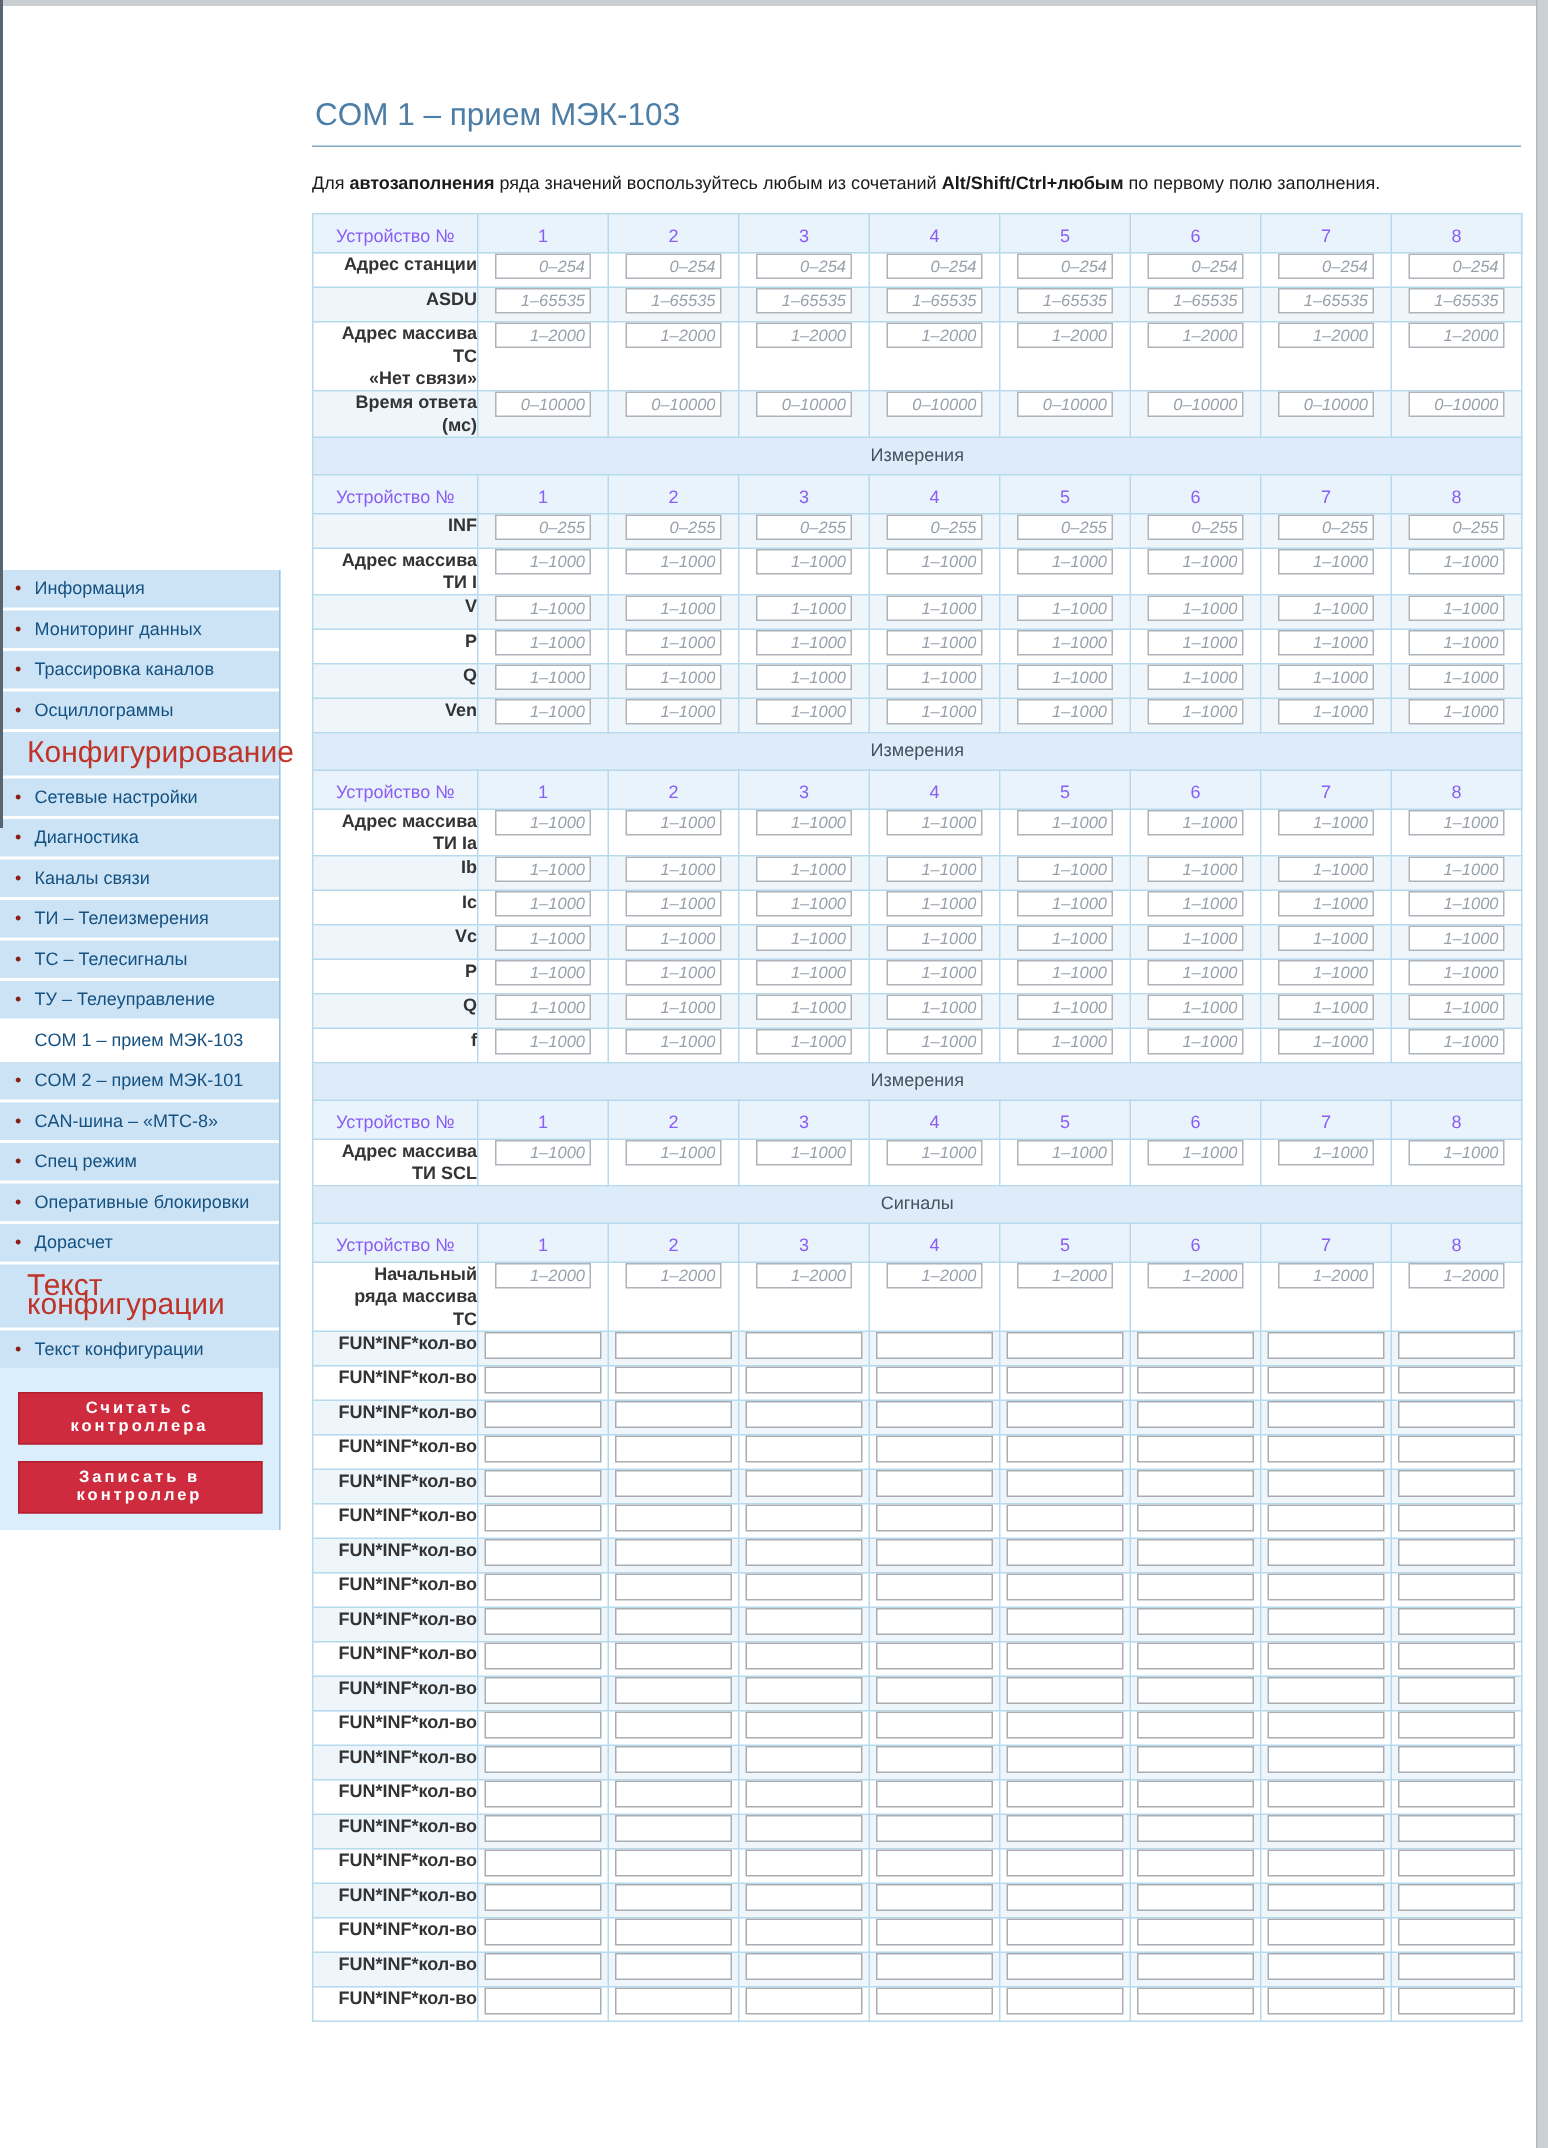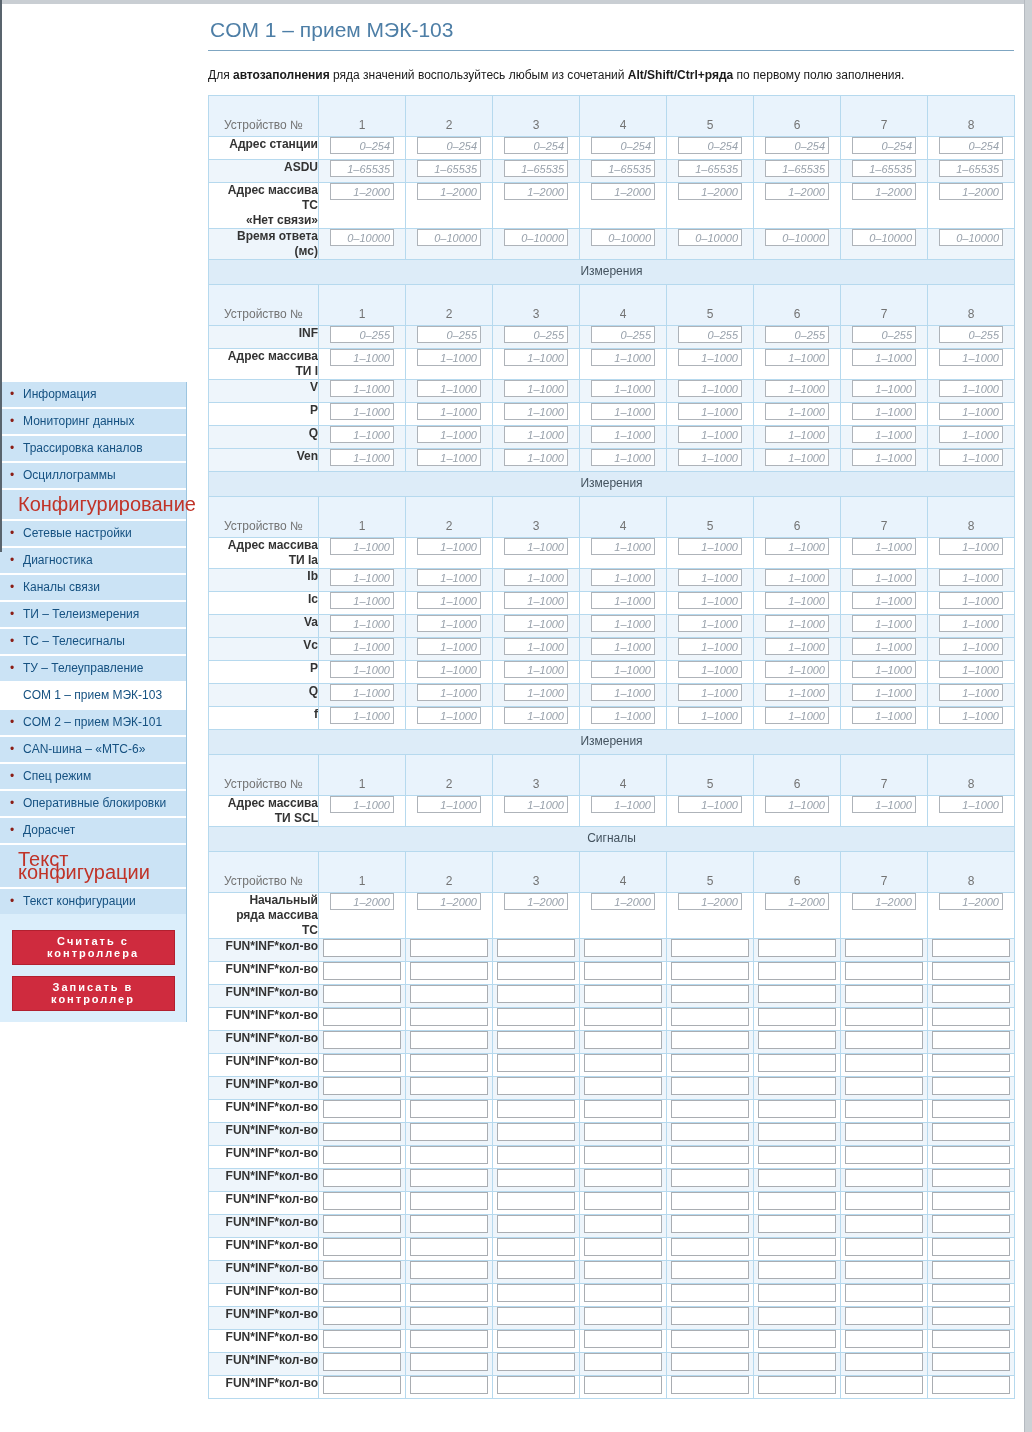--- a/index.html
+++ b/index.html
@@ -58,22 +58,22 @@
   table.cfg col.dev{width:87px;}
   table.cfg td{
     border:1px solid #b6d9ee;vertical-align:top;
     padding:0;font-size:12px;
   }
   tr.band td{
     background:#ddecf8;text-align:center;color:#43525e;
     height:20px;padding-top:4px;
   }
   tr.devhdr td{
-    background:#e9f3fc;text-align:center;color:#737373;
-    height:18px;padding-top:22px;
+    background:#e9f3fc;text-align:center;color:#8b5cf6;
+    height:18px;padding-top:7px;
   }
   tr.data td{height:22px;}
   tr.data.light td{background:#eef5fb;}
   td.label{
     text-align:right;font-weight:bold;color:#333333;
     padding:4px 10px 3px 2px;white-space:pre-line;line-height:15px;
   }
   td.field{text-align:center;padding-top:3px;}
   input.range{
     width:56px;height:15px;border:1px solid #aeb3b9;background:#ffffff;
@@ -108,36 +108,36 @@
           <div class="nav-item link">Осциллограммы</div>
           <div class="nav-item section">Конфигурирование</div>
           <div class="nav-item link">Сетевые настройки</div>
           <div class="nav-item link">Диагностика</div>
           <div class="nav-item link">Каналы связи</div>
           <div class="nav-item link">ТИ – Телеизмерения</div>
           <div class="nav-item link">ТС – Телесигналы</div>
           <div class="nav-item link">ТУ – Телеуправление</div>
           <div class="nav-item active">COM 1 – прием МЭК-103</div>
           <div class="nav-item link">COM 2 – прием МЭК-101</div>
-          <div class="nav-item link">CAN-шина – «МТС-6»</div>
+          <div class="nav-item link">CAN-шина – «МТС-8»</div>
           <div class="nav-item link">Спец режим</div>
           <div class="nav-item link">Оперативные блокировки</div>
           <div class="nav-item link">Дорасчет</div>
           <div class="nav-item section">Текст конфигурации</div>
           <div class="nav-item link">Текст конфигурации</div>
         </nav>
       <div class="btns">
           <button class="side-btn">Считать с контроллера</button>
           <button class="side-btn">Записать в контроллер</button>
         </div>
     </aside>
 
     <main class="content">
       <h1>COM 1 – прием МЭК-103</h1>
-      <p class="note"><span>Для </span><b>автозаполнения</b><span> ряда значений воспользуйтесь любым из сочетаний </span><b>Alt/Shift/Ctrl+ряда</b><span> по первому полю заполнения.</span></p>
+      <p class="note"><span>Для </span><b>автозаполнения</b><span> ряда значений воспользуйтесь любым из сочетаний </span><b>Alt/Shift/Ctrl+любым</b><span> по первому полю заполнения.</span></p>
 
       <table class="cfg">
         <colgroup>
           <col class="lab">
             <col class="dev">
             <col class="dev">
             <col class="dev">
             <col class="dev">
           <col class="dev">
             <col class="dev">
@@ -326,31 +326,20 @@
               <td class="field"><input type="text" class="range" placeholder="1–1000" style=""></td>
               <td class="field"><input type="text" class="range" placeholder="1–1000" style=""></td>
               <td class="field"><input type="text" class="range" placeholder="1–1000" style=""></td>
               <td class="field"><input type="text" class="range" placeholder="1–1000" style=""></td>
               <td class="field"><input type="text" class="range" placeholder="1–1000" style=""></td>
               <td class="field"><input type="text" class="range" placeholder="1–1000" style=""></td>
               <td class="field"><input type="text" class="range" placeholder="1–1000" style=""></td>
               <td class="field"><input type="text" class="range" placeholder="1–1000" style=""></td>
             </tr>
             <tr class="data light">
-              <td class="label">Va</td>
-              <td class="field"><input type="text" class="range" placeholder="1–1000" style=""></td>
-              <td class="field"><input type="text" class="range" placeholder="1–1000" style=""></td>
-              <td class="field"><input type="text" class="range" placeholder="1–1000" style=""></td>
-              <td class="field"><input type="text" class="range" placeholder="1–1000" style=""></td>
-              <td class="field"><input type="text" class="range" placeholder="1–1000" style=""></td>
-              <td class="field"><input type="text" class="range" placeholder="1–1000" style=""></td>
-              <td class="field"><input type="text" class="range" placeholder="1–1000" style=""></td>
-              <td class="field"><input type="text" class="range" placeholder="1–1000" style=""></td>
-            </tr>
-            <tr class="data light">
               <td class="label">Vc</td>
               <td class="field"><input type="text" class="range" placeholder="1–1000" style=""></td>
               <td class="field"><input type="text" class="range" placeholder="1–1000" style=""></td>
               <td class="field"><input type="text" class="range" placeholder="1–1000" style=""></td>
               <td class="field"><input type="text" class="range" placeholder="1–1000" style=""></td>
               <td class="field"><input type="text" class="range" placeholder="1–1000" style=""></td>
               <td class="field"><input type="text" class="range" placeholder="1–1000" style=""></td>
               <td class="field"><input type="text" class="range" placeholder="1–1000" style=""></td>
               <td class="field"><input type="text" class="range" placeholder="1–1000" style=""></td>
             </tr>

